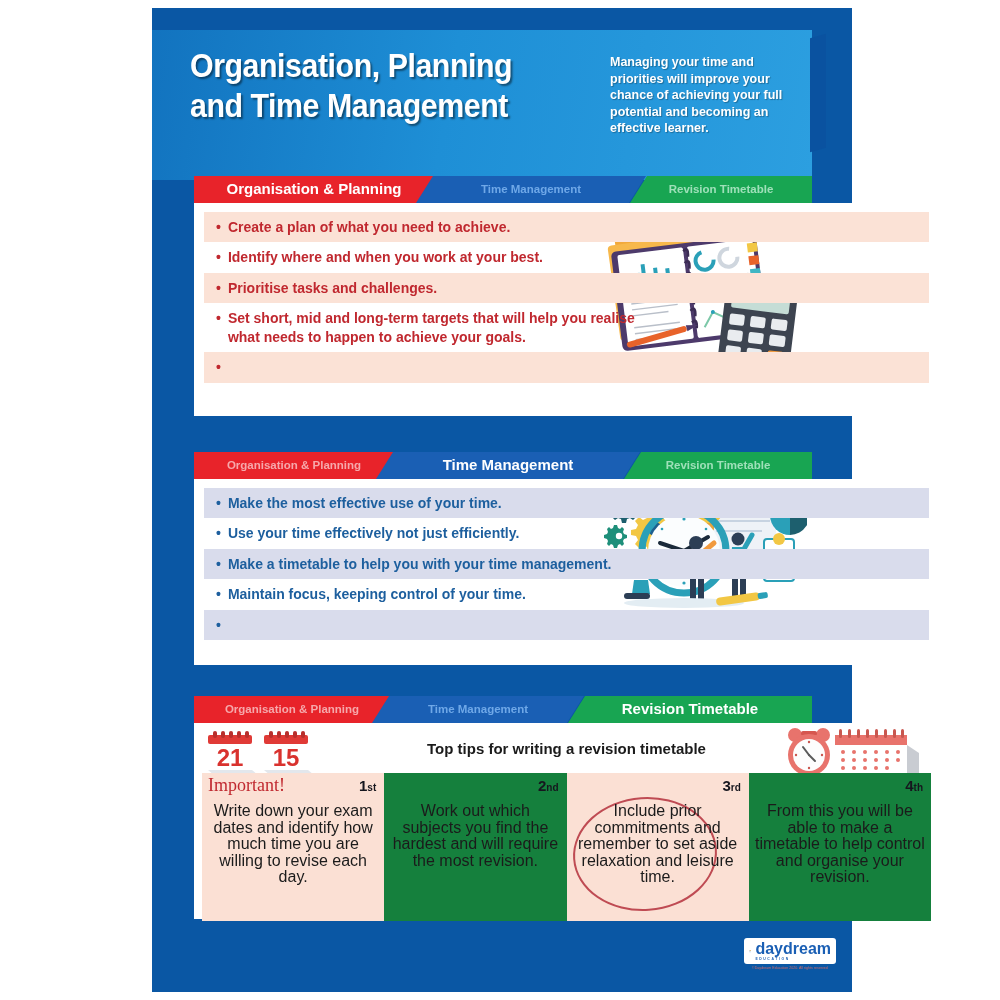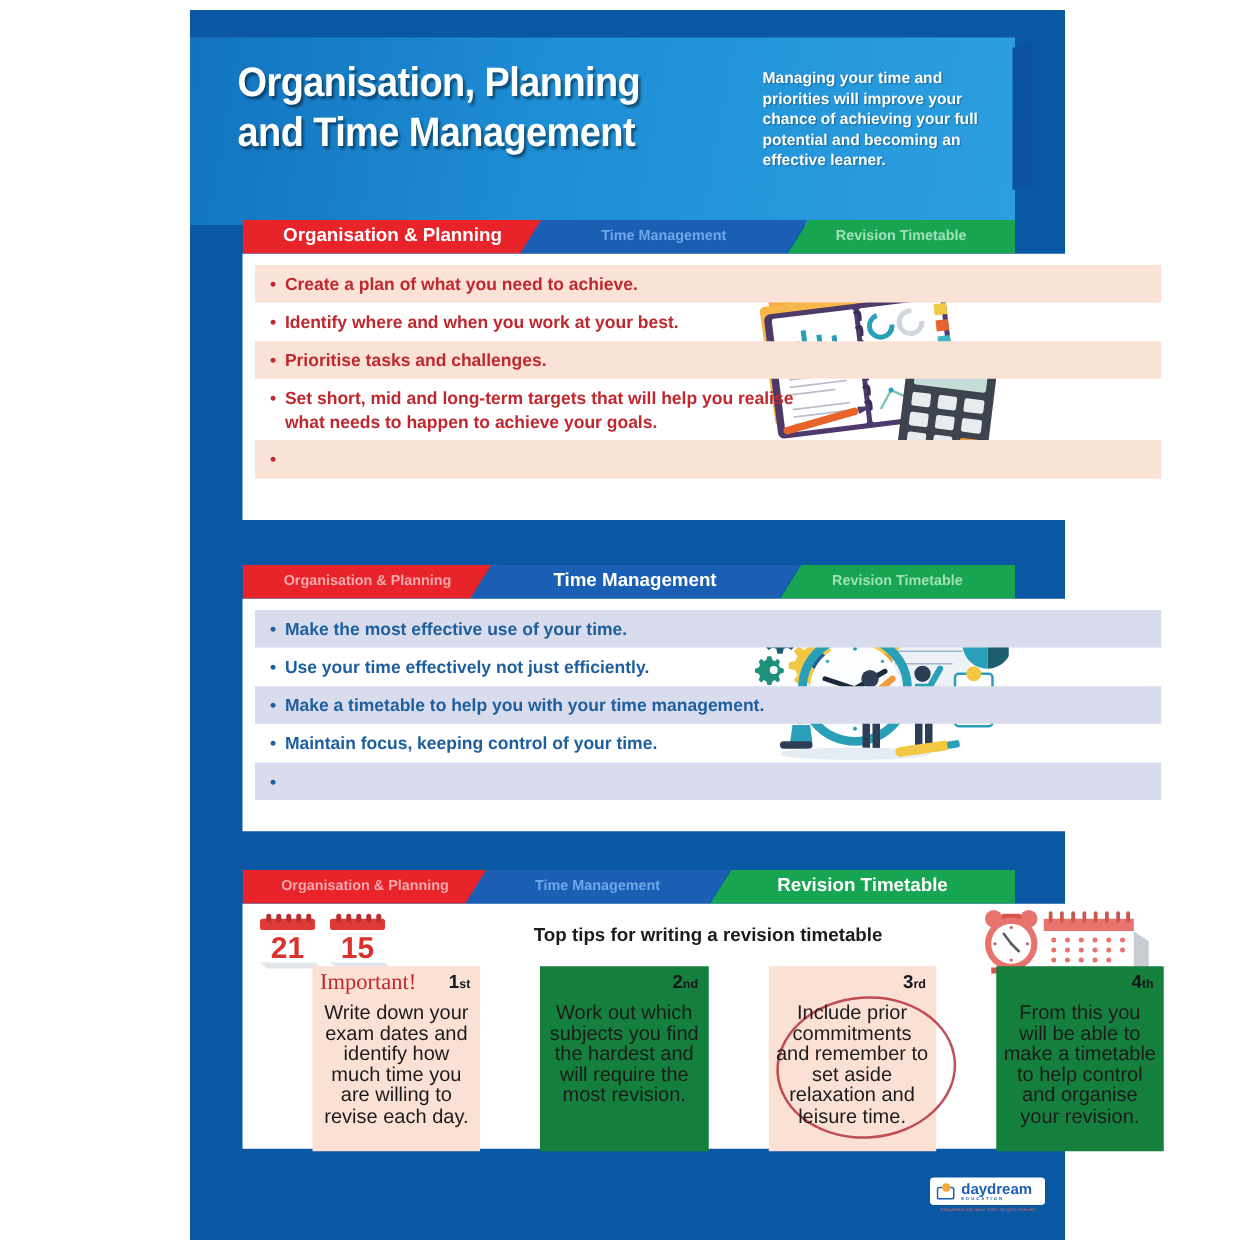--- a/index.html
+++ b/index.html
@@ -62,39 +62,39 @@
   .s2 .brow.alt{background:#d9dcec;}
 
   .illus{position:absolute;z-index:1;}
 
   
   .s3 .card{padding:6px 8px 8px 8px;}
   .tips-head{position:relative;height:44px;}
   .tips-title{position:absolute;left:0;right:0;top:11px;text-align:center;
       font-size:15px;font-weight:bold;color:#1b1b1b;}
   .cols{display:flex;height:148px;}
-  .col{flex:1;position:relative;padding:4px 7px 0 7px;box-sizing:border-box;margin-left:48px;}
+  .col{flex:1;position:relative;padding:4px 7px 0 7px;box-sizing:border-box;}
   .col.peach{background:#fbe0d4;}
   .col.lav{background:#15803d;}
   .col-ord{position:absolute;right:8px;top:4px;font-size:15px;font-weight:bold;color:#16161e;}
   .col-ord sup{font-size:10px;font-weight:bold;vertical-align:baseline;}
   .col-imp{position:absolute;left:6px;top:2px;font-size:18px;color:#c0282f;
       font-family:"Liberation Serif",serif;font-weight:normal;}
   .col-body{position:absolute;left:6px;right:6px;top:30px;text-align:center;
       font-size:16px;line-height:16.5px;color:#1b1b1b;
       font-family:"Liberation Sans",sans-serif;}
 
   .ellipse{position:absolute;left:6px;top:24px;width:140px;height:110px;
       border:2px solid #b4303c;border-radius:50%;transform:rotate(-4deg);opacity:.85;}
 
   
   .logo{position:absolute;right:16px;bottom:22px;width:92px;}
   .logo-box{background:#ffffff;border-radius:3px;padding:3px 5px;display:flex;
       align-items:center;gap:4px;}
-  .logo-txt{font-size:12px;font-weight:bold;color:#1a5fb4;line-height:1;
+  .logo-txt{font-size:16px;font-weight:bold;color:#1a5fb4;line-height:1;
       font-family:"Liberation Sans",sans-serif;}
   .logo-sub{font-size:3.4px;letter-spacing:1.6px;color:#1a5fb4;font-weight:bold;}
   .logo-copy{margin-top:2px;font-size:3.6px;color:#cf6b6b;text-align:center;}
 </style>
 </head>
 <body>
 
 <div class="poster">
 
   <div class="header">

